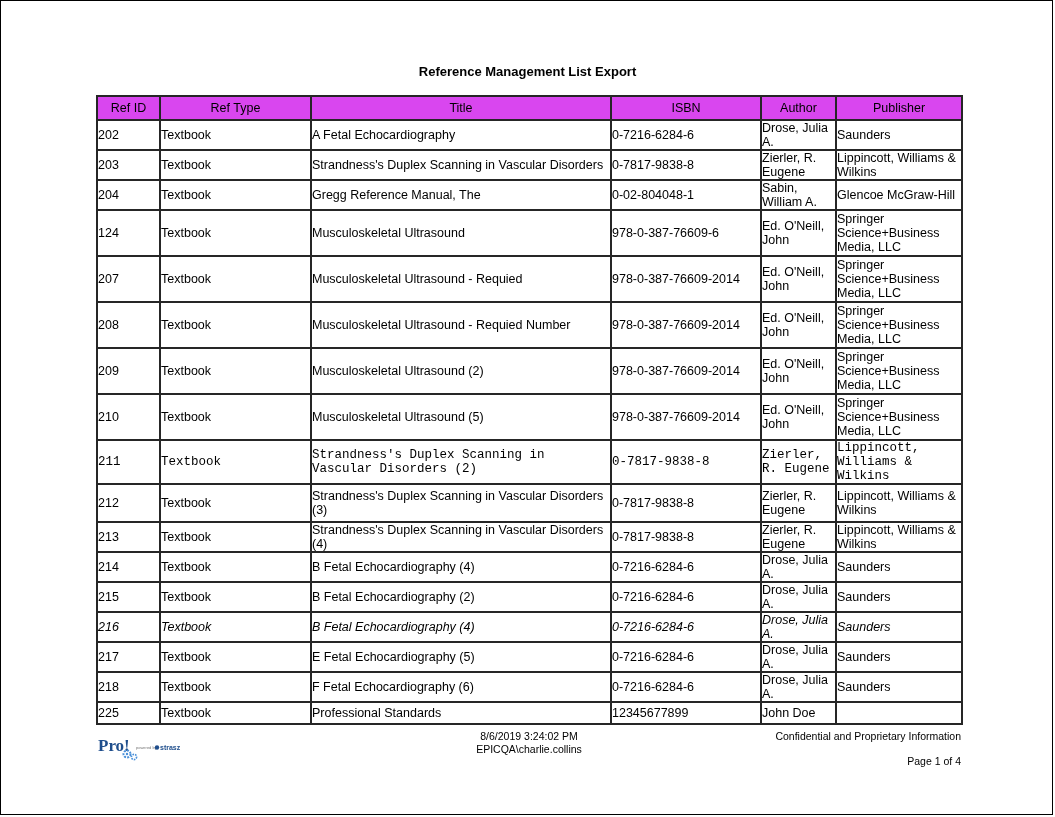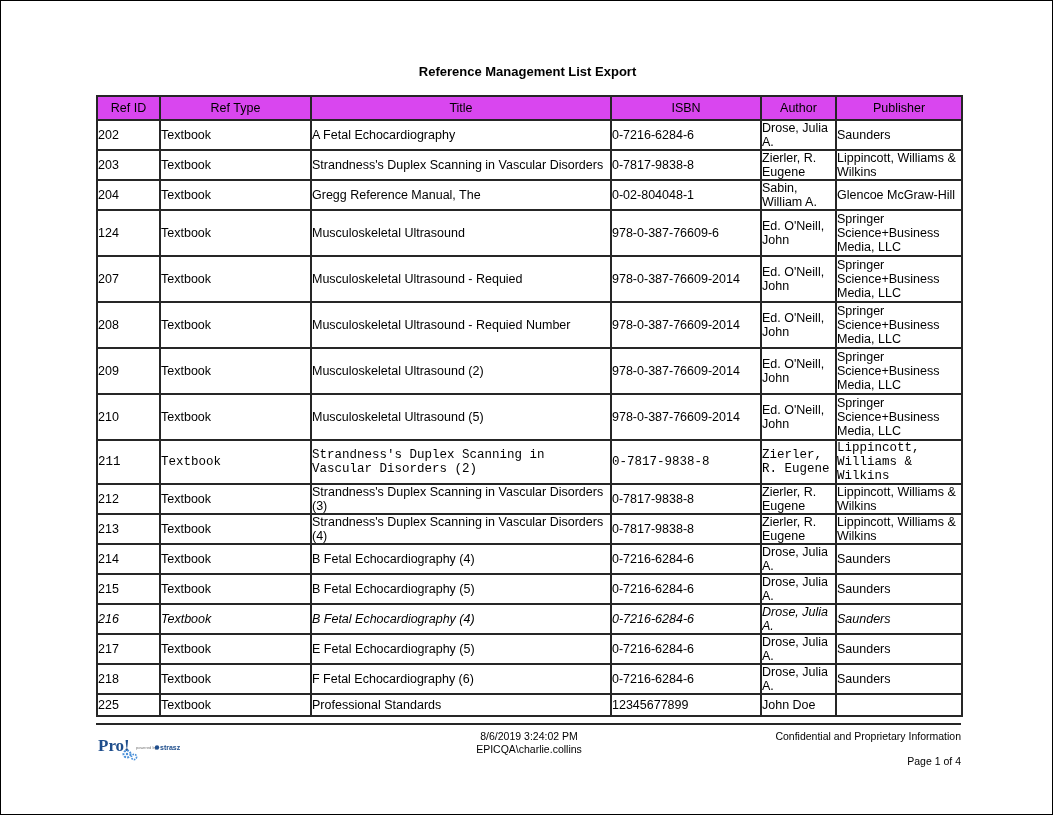--- a/index.html
+++ b/index.html
@@ -132,21 +132,21 @@
         <td>Springer Science+Business Media, LLC</td>
       </tr>
       <tr style="height: 20px; font-family: Liberation Mono, monospace;">
         <td>211</td>
         <td>Textbook</td>
         <td>Strandness's Duplex Scanning in Vascular Disorders (2)</td>
         <td>0-7817-9838-8</td>
         <td>Zierler, R. Eugene</td>
         <td>Lippincott, Williams &amp; Wilkins</td>
       </tr>
-      <tr style="height: 30px;">
+      <tr style="height: 38px;">
         <td>212</td>
         <td>Textbook</td>
         <td>Strandness's Duplex Scanning in Vascular Disorders (3)</td>
         <td>0-7817-9838-8</td>
         <td>Zierler, R. Eugene</td>
         <td>Lippincott, Williams &amp; Wilkins</td>
       </tr>
       <tr style="height: 22px;">
         <td>213</td>
         <td>Textbook</td>
@@ -159,21 +159,21 @@
         <td>214</td>
         <td>Textbook</td>
         <td>B Fetal Echocardiography (4)</td>
         <td>0-7216-6284-6</td>
         <td>Drose, Julia A.</td>
         <td>Saunders</td>
       </tr>
       <tr style="height: 30px;">
         <td>215</td>
         <td>Textbook</td>
-        <td>B Fetal Echocardiography (5)</td>
+        <td>B Fetal Echocardiography (2)</td>
         <td>0-7216-6284-6</td>
         <td>Drose, Julia A.</td>
         <td>Saunders</td>
       </tr>
       <tr style="height: 30px; font-style: italic;">
         <td>216</td>
         <td>Textbook</td>
         <td>B Fetal Echocardiography (4)</td>
         <td>0-7216-6284-6</td>
         <td>Drose, Julia A.</td>

